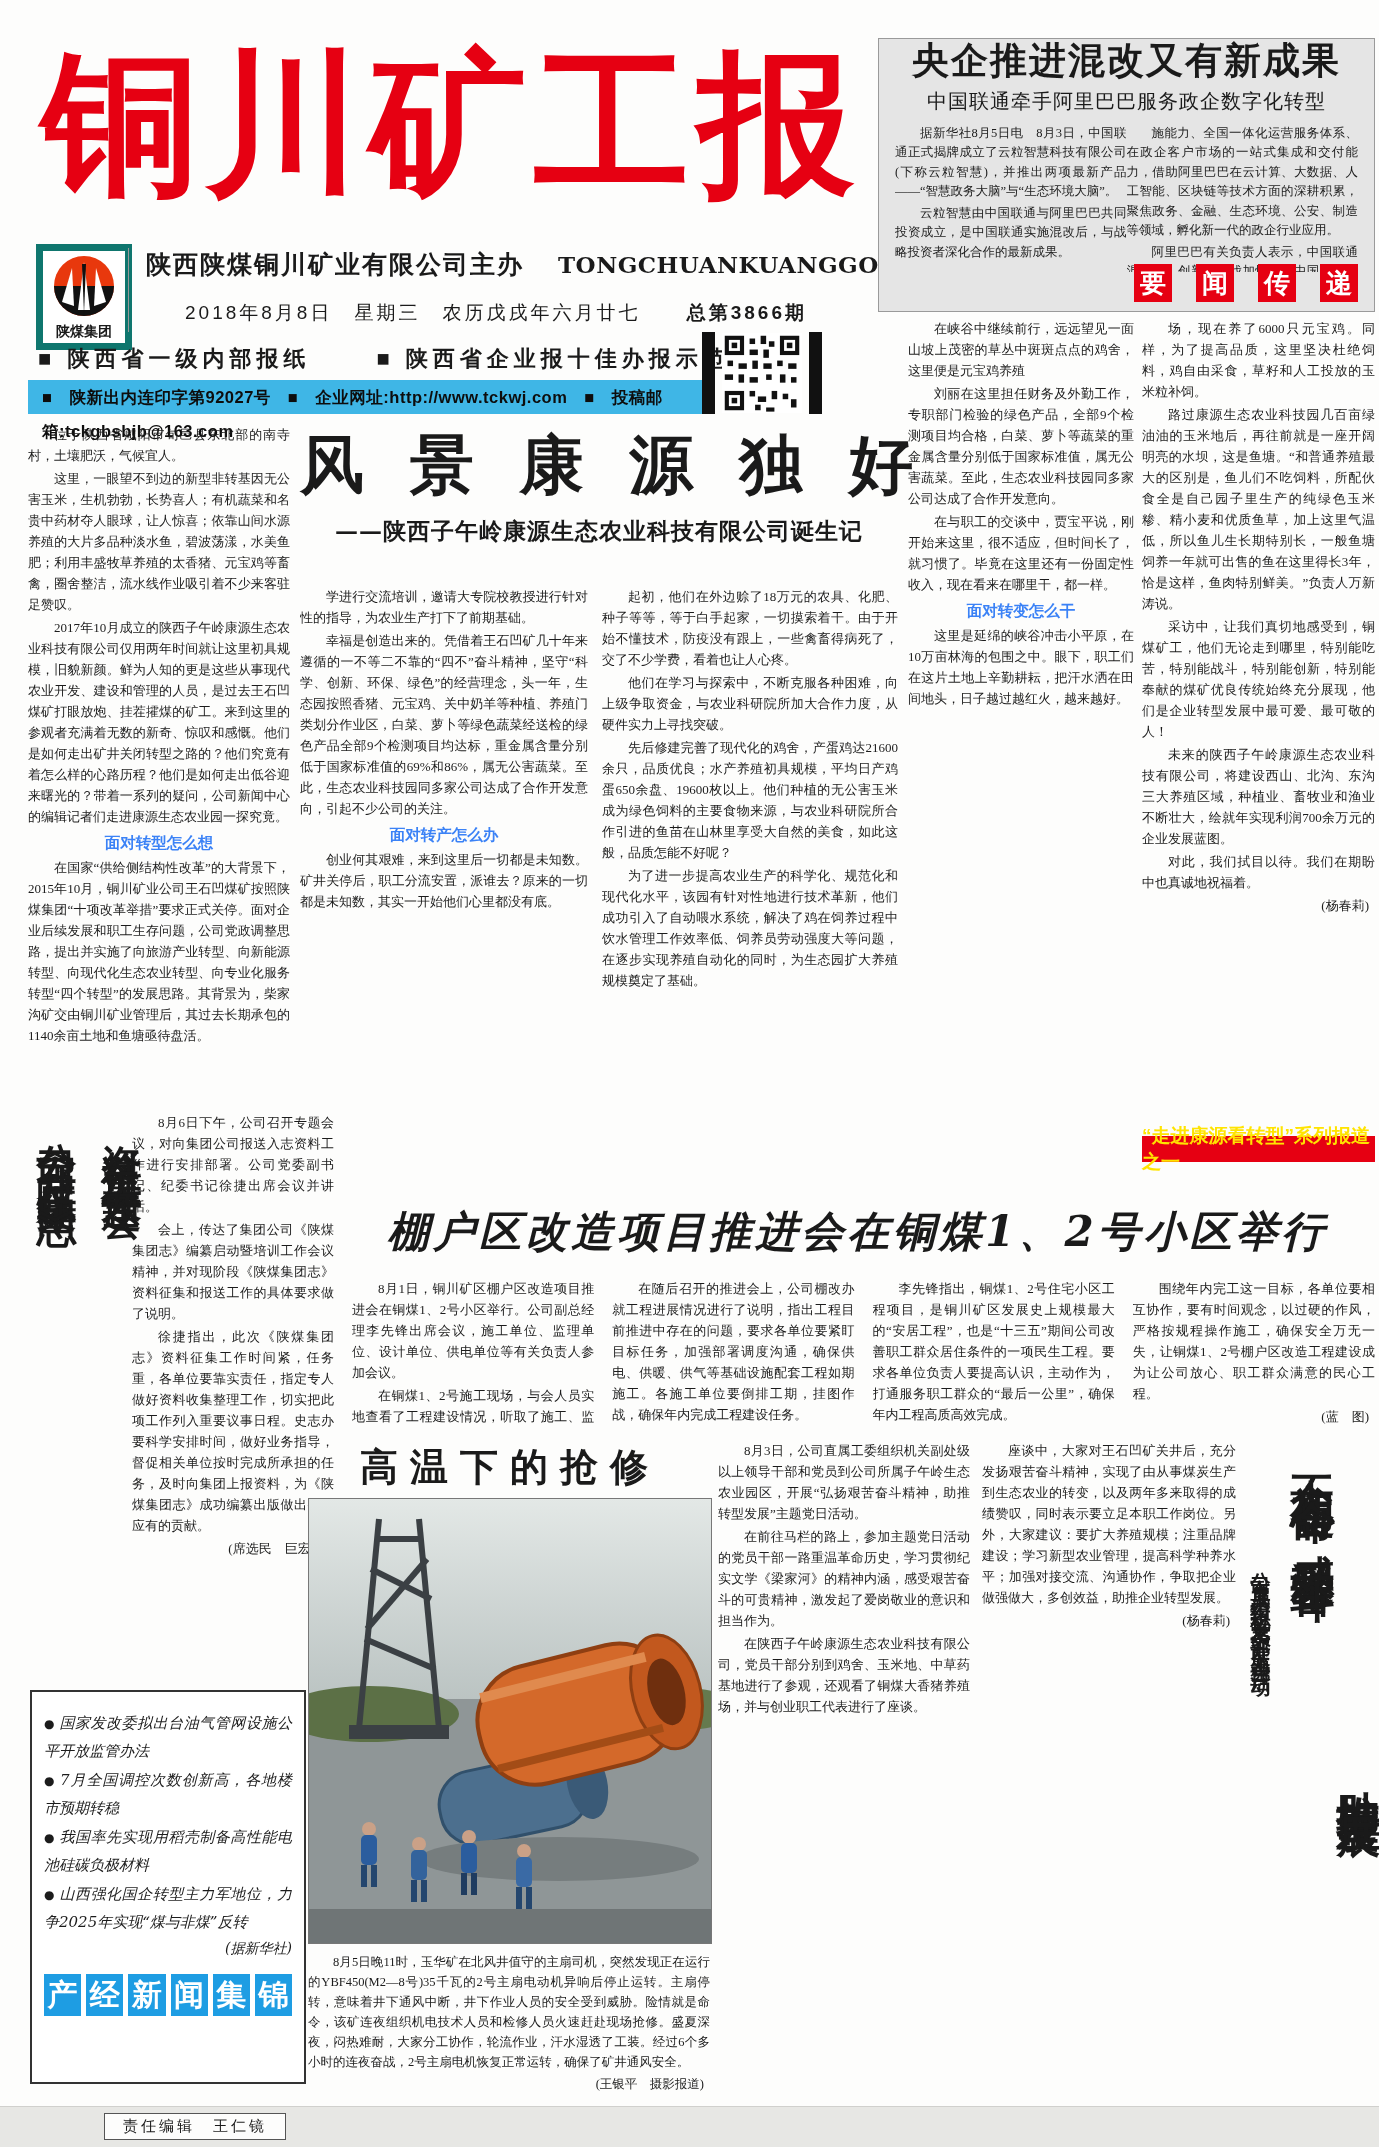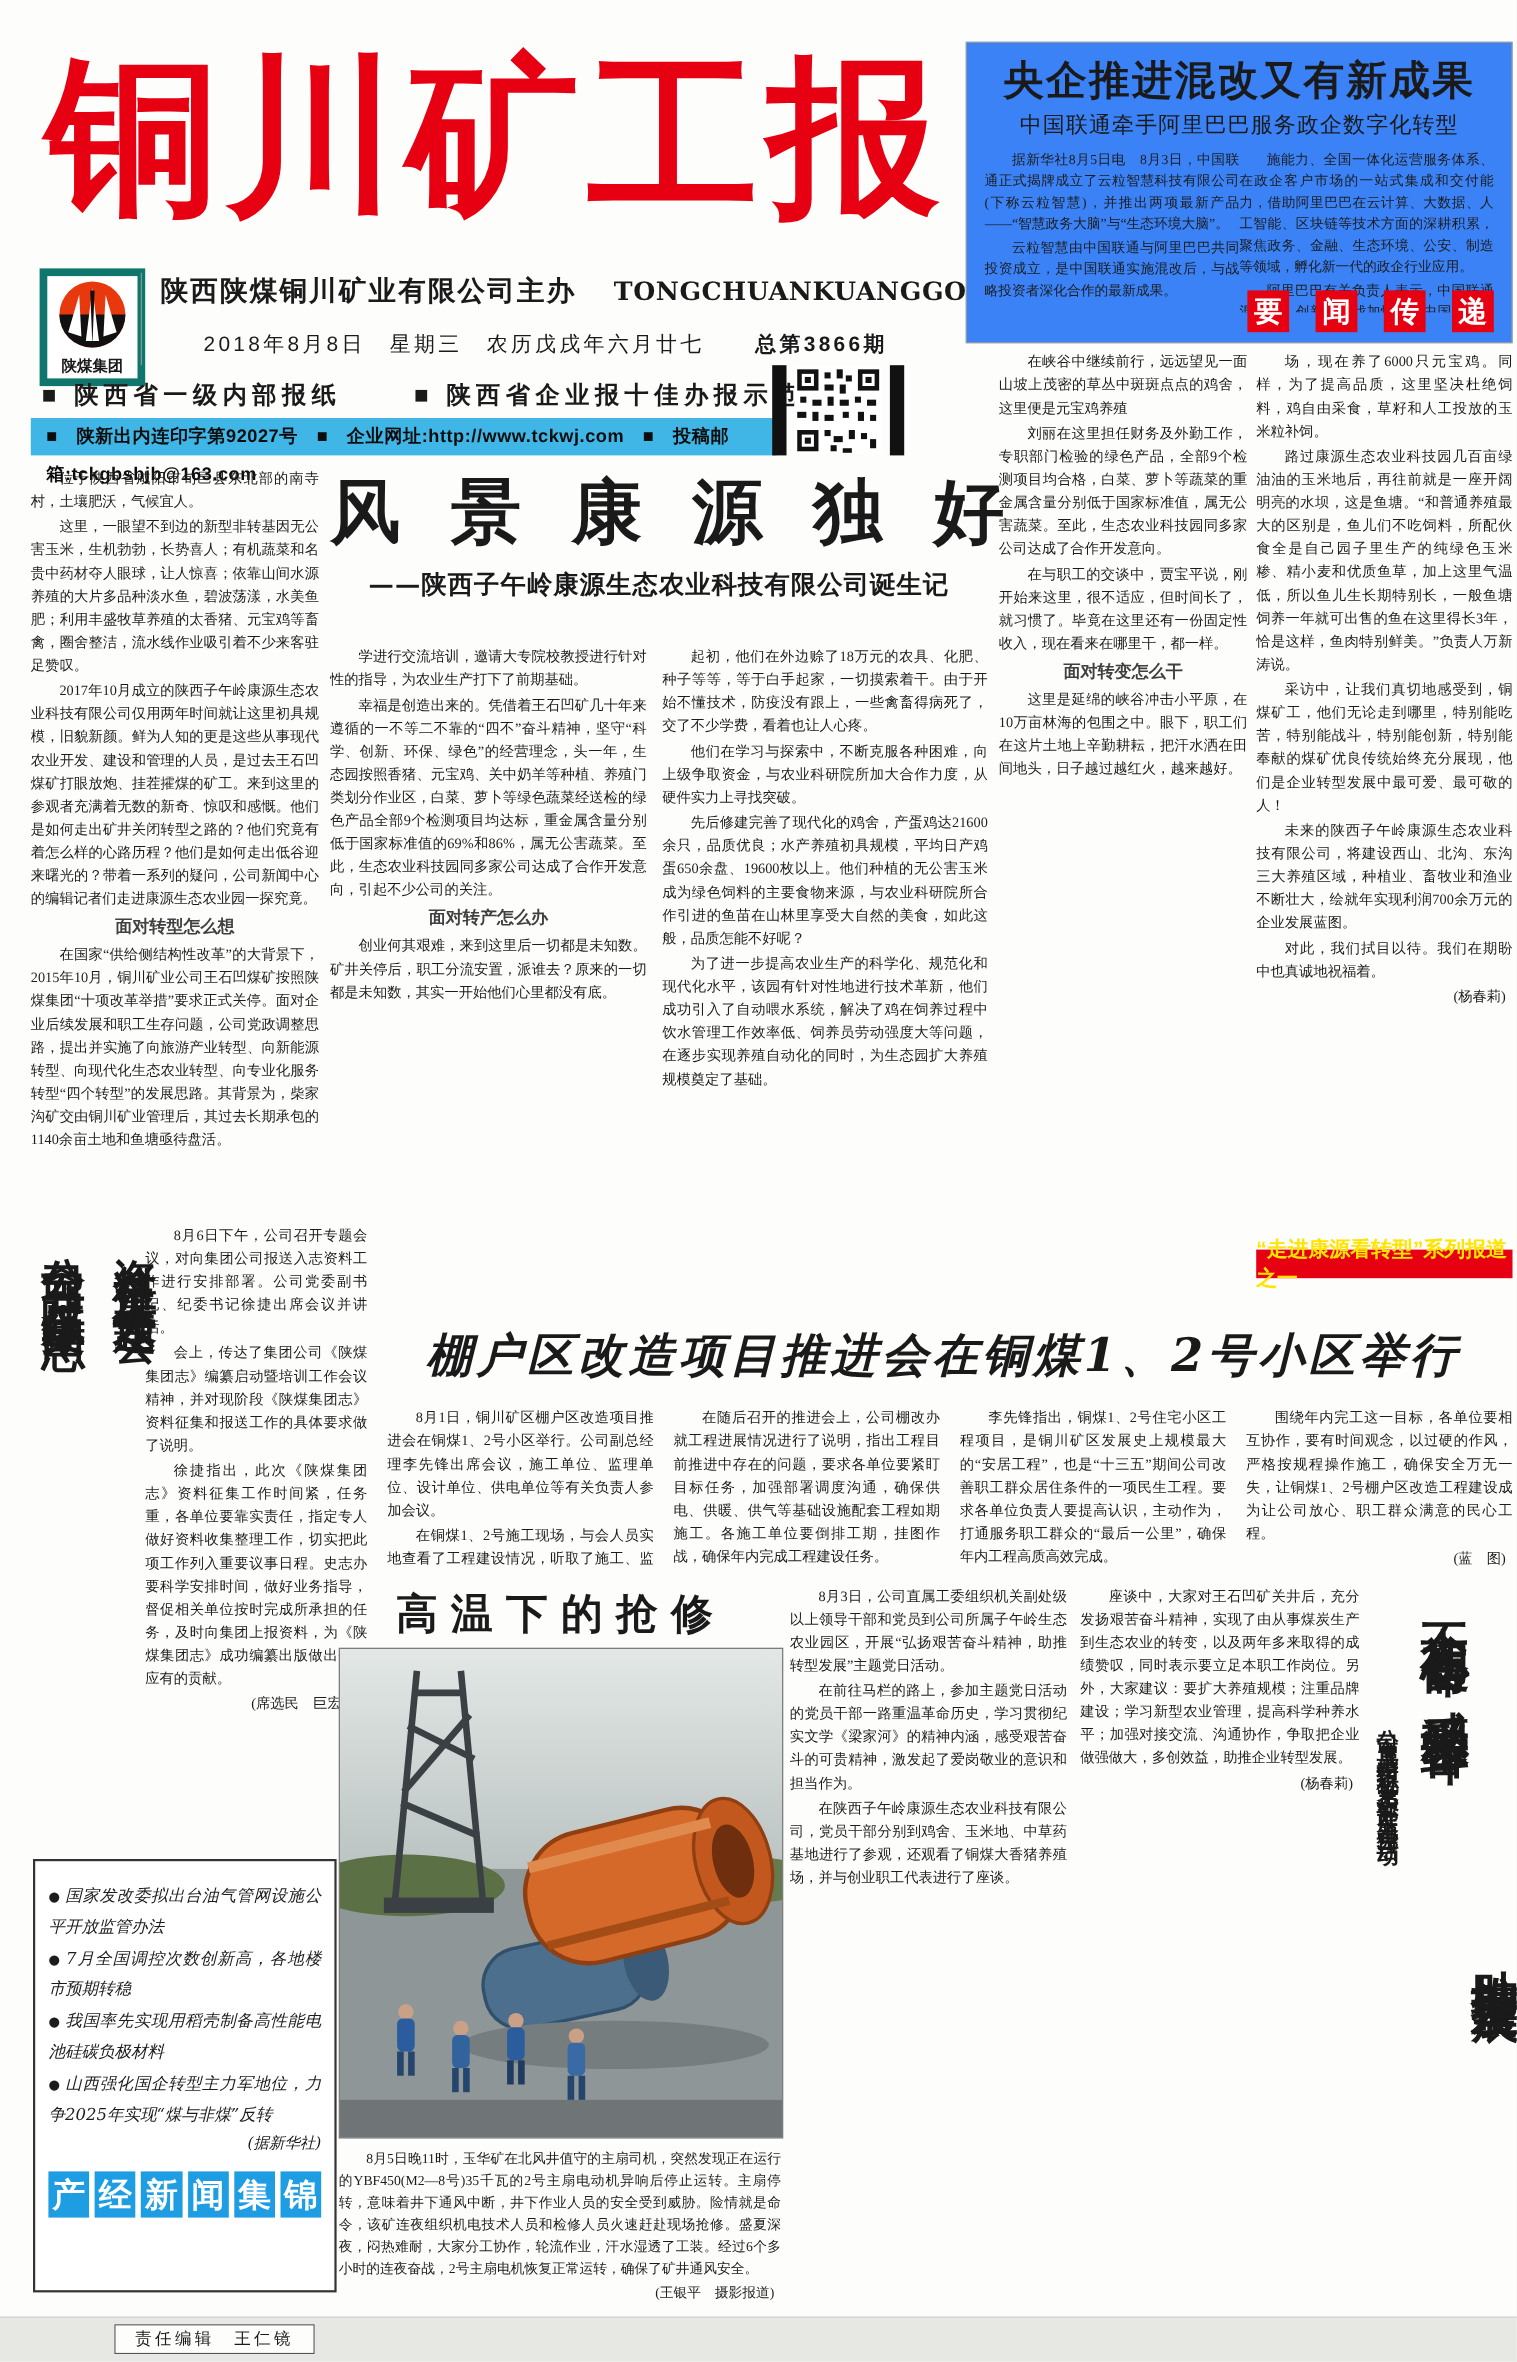--- a/index.html
+++ b/index.html
@@ -2,42 +2,42 @@
 <html><head>
 <meta charset="utf-8">
 <style>
   html,body{margin:0;padding:0;background:#e9e9e7;}
   .page{position:relative;width:1379px;height:2147px;background:#fdfdfc;margin:0 auto;
         font-family:"Liberation Serif",serif;color:#1a1a1a;overflow:hidden;}
   .abs{position:absolute;}
   .colbox{overflow:hidden;}
   .para{margin:0 0 2px 0;text-indent:2em;text-align:justify;font-size:13px;line-height:21px;color:#1c1c1c;}
   .byline{text-align:right;text-indent:0;padding-right:6px;}
-  .subhead{font-weight:bold;text-align:center;font-size:15.5px;line-height:28px;color:#404040;
+  .subhead{font-weight:bold;text-align:center;font-size:15.5px;line-height:28px;color:#3b82f6;
            font-family:"Liberation Sans",sans-serif;}
 
   
   .masthead-title{font-family:"DejaVu Serif",serif;font-weight:bold;color:#e60012;
                   font-size:156px;line-height:1.05;letter-spacing:8px;white-space:nowrap;}
   .logo-box{width:78px;text-align:center;border:7px solid #0f766e;background:#fff;padding:3px 2px 2px;}
   .logo-label{font-size:14px;font-weight:bold;font-family:"Liberation Sans",sans-serif;margin-top:1px;}
   .vdiv{width:1px;background:#999;}
   .company-line{font-size:25px;font-weight:bold;font-family:"Liberation Sans",sans-serif;letter-spacing:2px;}
   .pinyin{font-family:"DejaVu Serif",serif;font-weight:bold;font-size:23px;letter-spacing:0.5px;margin-left:34px;}
   .date-line{font-size:19px;letter-spacing:3px;font-family:"Liberation Sans",sans-serif;}
   .issue{margin-left:38px;font-weight:bold;}
   .honors{font-size:22px;font-weight:bold;font-family:"Liberation Sans",sans-serif;letter-spacing:5px;display:flex;gap:66px;}
   .info-bar{background:#3fb6e6;color:#0d0d0d;font-weight:bold;font-size:16.5px;line-height:34px;
             font-family:"Liberation Sans",sans-serif;padding-left:14px;letter-spacing:0.5px;}
   .qr-wrap{display:flex;align-items:center;gap:7px;}
   .qr-bar{width:13px;height:82px;background:#111;}
 
   
   .top-right-box{left:878px;top:38px;width:497px;height:274px;border:1px solid #9a9a9a;
-                 box-sizing:border-box;padding:12px 16px 10px;background:#3b82f6;}
+                 box-sizing:border-box;padding:0 16px 10px;background:#e5e5e5;}
   .trb-title{font-family:"DejaVu Serif",serif;font-weight:bold;font-size:37px;text-align:center;letter-spacing:2px;line-height:1.15;}
   .trb-sub{font-weight:normal;font-size:20px;text-align:center;margin-top:6px;font-family:"Liberation Sans",sans-serif;letter-spacing:1px;}
   .trb-body{display:flex;margin-top:9px;height:148px;overflow:hidden;}
   .trb-col{flex:1;}
   .trb-col .para{font-size:12.5px;line-height:19.5px;}
   .yw-badges{position:absolute;right:16px;bottom:9px;display:flex;gap:24px;}
   .char-box{width:38px;height:38px;background:#e60012;color:#fff;font-weight:bold;font-size:26px;
             display:flex;align-items:center;justify-content:center;font-family:"Liberation Sans",sans-serif;}
 
   

